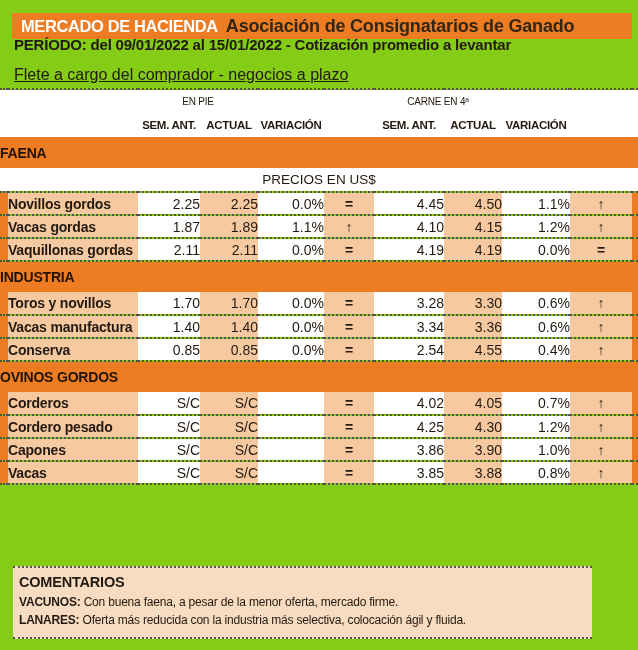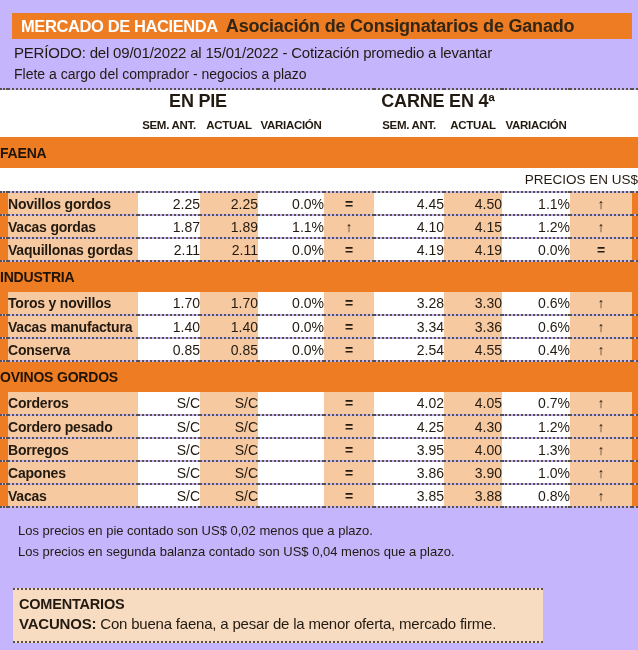--- a/index.html
+++ b/index.html
@@ -1,66 +1,66 @@
 <!DOCTYPE html>
 <html><head>
 <meta charset="utf-8">
 <style>
   html,body{margin:0;padding:0;background:#ffffff;}
   .screen{
-    position:relative;width:638px;height:650px;background:#c4b5fd;
+    position:relative;width:638px;height:650px;background:#84cc16;
     font-family:"Liberation Sans", sans-serif;color:#221a10;overflow:hidden;
     -webkit-font-smoothing:antialiased;
   }
   
   .banner{
     position:absolute;left:12px;top:13px;width:620px;height:26px;
     background:#ED7C23;display:flex;align-items:center;gap:8px;
     padding-left:9px;box-sizing:border-box;white-space:nowrap;
   }
   .banner-title{color:#ffffff;font-weight:bold;font-size:16.5px;letter-spacing:-0.4px;}
   .banner-sub{color:#332615;font-weight:bold;font-size:18px;letter-spacing:-0.2px;}
-  .periodo{position:absolute;left:14px;top:44px;font-size:15px;font-weight:normal;letter-spacing:-0.2px;}
-  .flete{position:absolute;left:14px;top:66px;font-size:14px;}
+  .periodo{position:absolute;left:14px;top:36px;font-size:15px;font-weight:bold;letter-spacing:-0.2px;}
+  .flete{position:absolute;left:14px;top:66px;font-size:16px;text-decoration:underline;}
   
   table.price{
     position:absolute;left:0;top:88px;width:638px;
     border-collapse:collapse;table-layout:fixed;
     border-top:2px dotted #57514a;
   }
   table.price td{
     padding:0;font-size:14px;vertical-align:middle;
     overflow:hidden;white-space:nowrap;box-sizing:border-box;
   }
-  tr.gh td{height:24px;font-weight:bold;font-size:18px;text-align:center;background:#fff;letter-spacing:-0.2px;}
+  tr.gh td{height:24px;font-weight:normal;font-size:10px;text-align:center;background:#fff;letter-spacing:-0.2px;}
   tr.sh td{height:24px;font-weight:bold;font-size:11.5px;text-align:center;background:#fff;letter-spacing:-0.3px;margin-left:12px;}
   td.band{
     height:31px;background:#ED7C23;font-weight:bold;font-size:13px;
     padding-left:12px;color:#1f1305;letter-spacing:-0.2px;
   }
   tr.precios td{
-    height:24px;text-align:right;font-size:13.5px;background:#fff;
+    height:24px;text-align:center;font-size:13.5px;background:#fff;
     border-bottom:2px dotted #57514a;
   }
   tr.data-row td{height:23px;border-bottom:2px dotted #57514a;}
   .c-peach{background:#F7C9A0;}
   .c-white{background:#ffffff;}
   .strip{background:#ED7C23;}
   td.label{padding-left:5px;text-align:left;letter-spacing:-0.2px;font-weight:bold;}
   td.num{text-align:right;padding-right:8px;}
   td.sym{text-align:center;font-weight:900;font-size:15px;}
   
   .notes{position:absolute;left:18px;top:520px;font-size:13px;line-height:21px;}
   .comments{
-    position:absolute;left:13px;top:588px;width:530px;box-sizing:border-box;
+    position:absolute;left:13px;top:566px;width:579px;box-sizing:border-box;
     background:#F8DCC2;border-top:2px dotted #57514a;border-bottom:2px dotted #57514a;
     padding:6px 8px 8px 6px;
   }
   .c-title{font-weight:bold;font-size:14.5px;margin-bottom:3px;letter-spacing:-0.2px;}
-  .c-line{font-size:15px;line-height:18px;letter-spacing:-0.2px;}
+  .c-line{font-size:12px;line-height:18px;letter-spacing:-0.2px;}
   .c-label{font-weight:bold;}
 </style>
 </head>
 <body>
 
 <div class="screen">
 
   <div class="banner">
     <span class="banner-title">MERCADO DE HACIENDA</span>
     <span class="banner-sub">Asociación de Consignatarios de Ganado</span>
@@ -219,33 +219,20 @@
           <td class="num c-white"></td>
           <td class="sym c-peach">=</td>
           <td class="num c-white">4.25</td>
           <td class="num c-peach">4.30</td>
           <td class="num c-white">1.2%</td>
           <td class="sym c-peach">↑</td>
           <td class="strip"></td>
         </tr>
         <tr class="data-row">
           <td class="strip"></td>
-          <td class="label c-peach">Borregos</td>
-          <td class="num c-white">S/C</td>
-          <td class="num c-peach">S/C</td>
-          <td class="num c-white"></td>
-          <td class="sym c-peach">=</td>
-          <td class="num c-white">3.95</td>
-          <td class="num c-peach">4.00</td>
-          <td class="num c-white">1.3%</td>
-          <td class="sym c-peach">↑</td>
-          <td class="strip"></td>
-        </tr>
-        <tr class="data-row">
-          <td class="strip"></td>
           <td class="label c-peach">Capones</td>
           <td class="num c-white">S/C</td>
           <td class="num c-peach">S/C</td>
           <td class="num c-white"></td>
           <td class="sym c-peach">=</td>
           <td class="num c-white">3.86</td>
           <td class="num c-peach">3.90</td>
           <td class="num c-white">1.0%</td>
           <td class="sym c-peach">↑</td>
           <td class="strip"></td>
@@ -259,23 +246,20 @@
           <td class="sym c-peach">=</td>
           <td class="num c-white">3.85</td>
           <td class="num c-peach">3.88</td>
           <td class="num c-white">0.8%</td>
           <td class="sym c-peach">↑</td>
           <td class="strip"></td>
         </tr>
       </tbody>
   </table>
 
-  <div class="notes">
-    <div>Los precios en pie contado son US$ 0,02 menos que a plazo.</div>
-    <div>Los precios en segunda balanza contado son US$ 0,04 menos que a plazo.</div>
-  </div>
 
   <div class="comments">
     <div class="c-title">COMENTARIOS</div>
     <div class="c-line"><span class="c-label">VACUNOS:</span><span> Con buena faena, a pesar de la menor oferta, mercado firme.</span></div>
+    <div class="c-line"><span class="c-label">LANARES:</span><span> Oferta más reducida con la industria más selectiva, colocación ágil y fluida.</span></div>
   </div>
 
 </div>
 
 </body></html>

